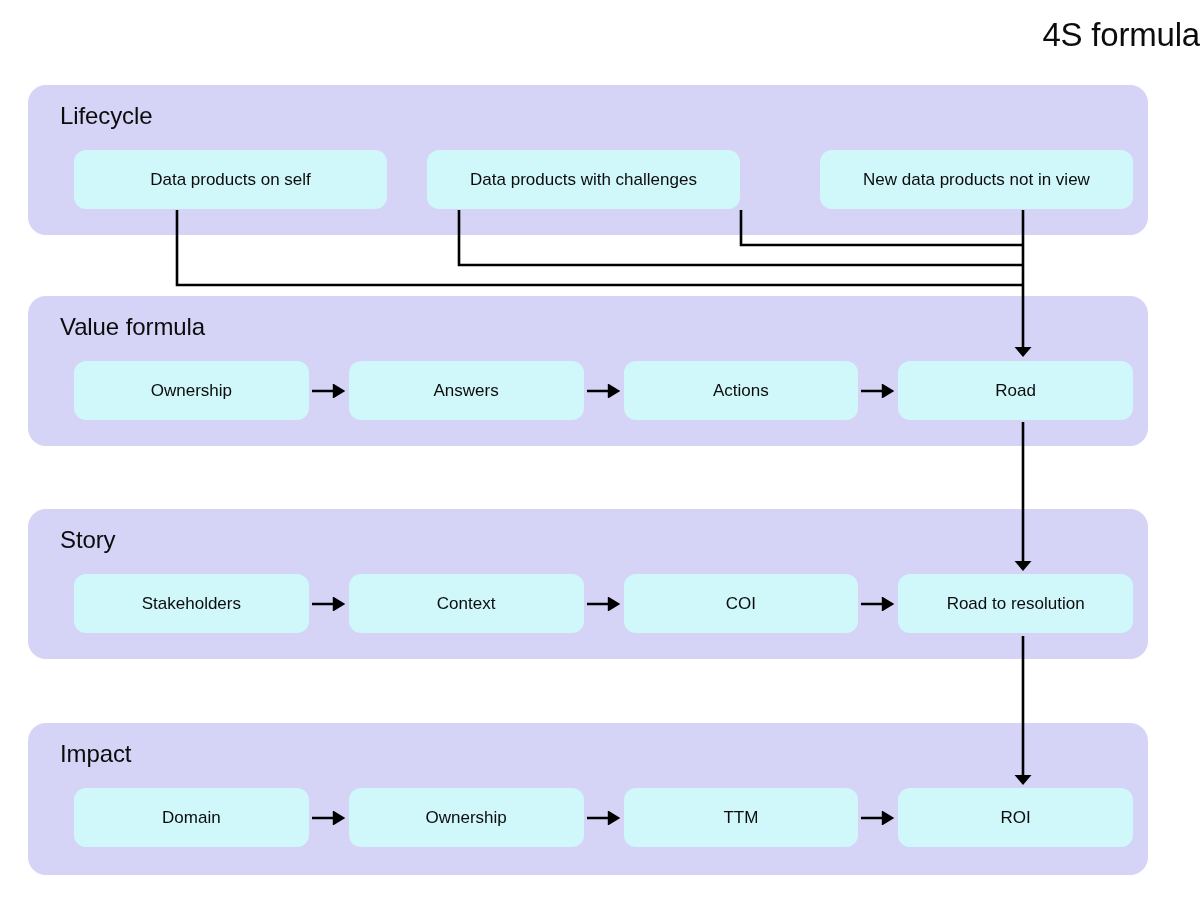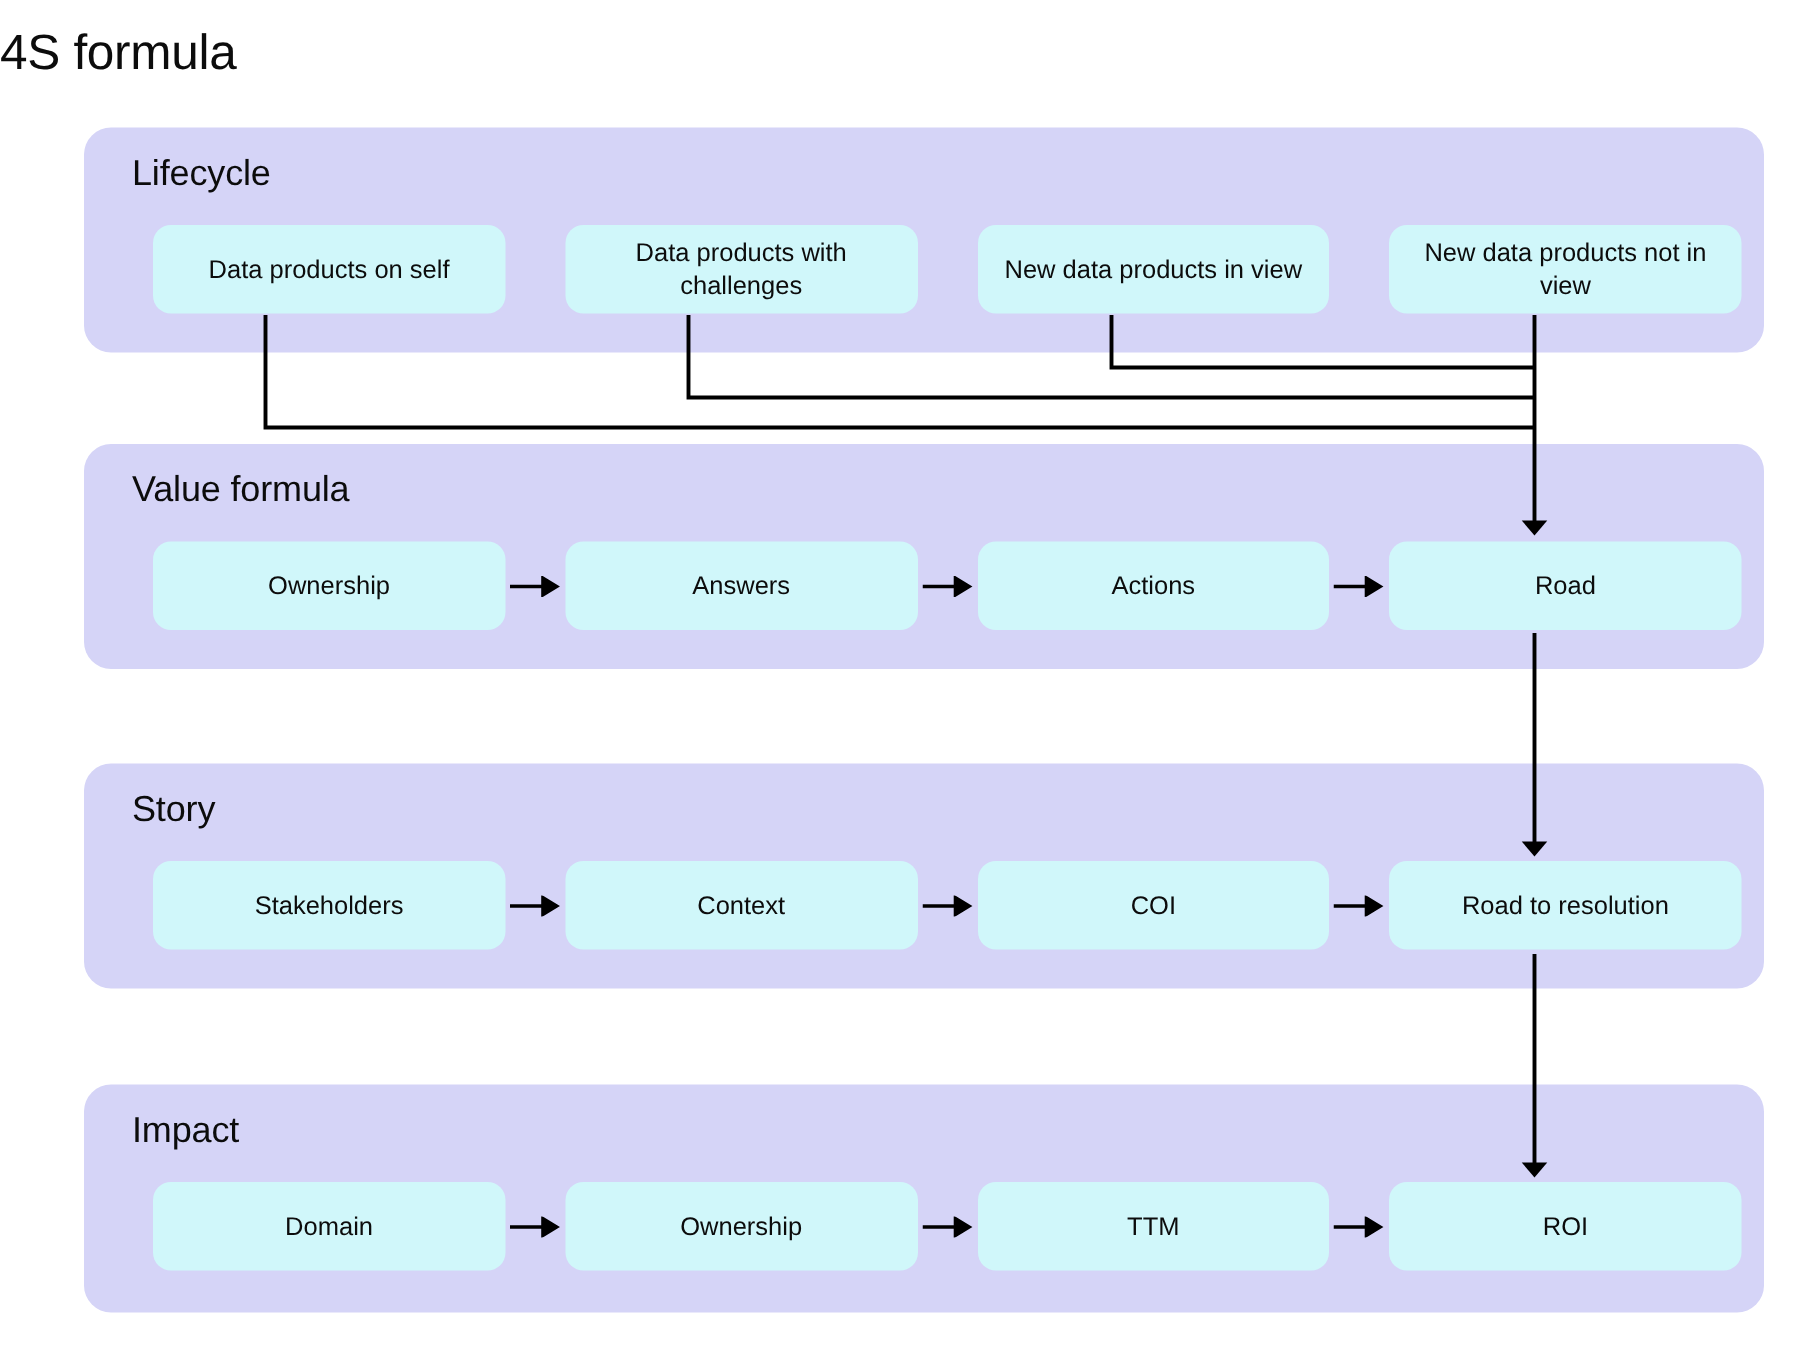--- a/index.html
+++ b/index.html
@@ -20,29 +20,29 @@
     position: absolute;
     left: 0; top: 0;
     width: 1200px;
     height: 902px;
   }
   #page-title {
     position: absolute;
     left: 0;
     top: 16px;
     width: 1200px;
-    text-align: left;
+    text-align: right;
     font-size: 33px;
     font-weight: 400;
     letter-spacing: -0.2px;
     color: #0c0c0c;
   }
   .panel {
     position: absolute;
-    left: 56px;
+    left: 28px;
     width: 1120px;
     background: #d5d4f7;
     border-radius: 18px;
     box-sizing: border-box;
   }
   .panel-title {
     position: absolute;
     left: 32px;
     top: 17px;
     font-size: 24px;
@@ -110,21 +110,20 @@
 
   <div id="page-title">4S formula</div>
 
   <div class="panel" id="panel-lifecycle">
     <div class="panel-title">Lifecycle</div>
     <div class="boxrow">
       <div class="node">Data products on self</div>
       <div class="gap"></div>
       <div class="node">Data products with challenges</div>
       <div class="gap"></div>
-      <div class="node">New data products in view</div>
       <div class="gap"></div>
       <div class="node">New data products not in view</div>
     </div>
   </div>
 
   <div class="panel" id="panel-value">
     <div class="panel-title">Value formula</div>
     <div class="boxrow">
       <div class="node">Ownership</div>
       <div class="arrow-sep">

